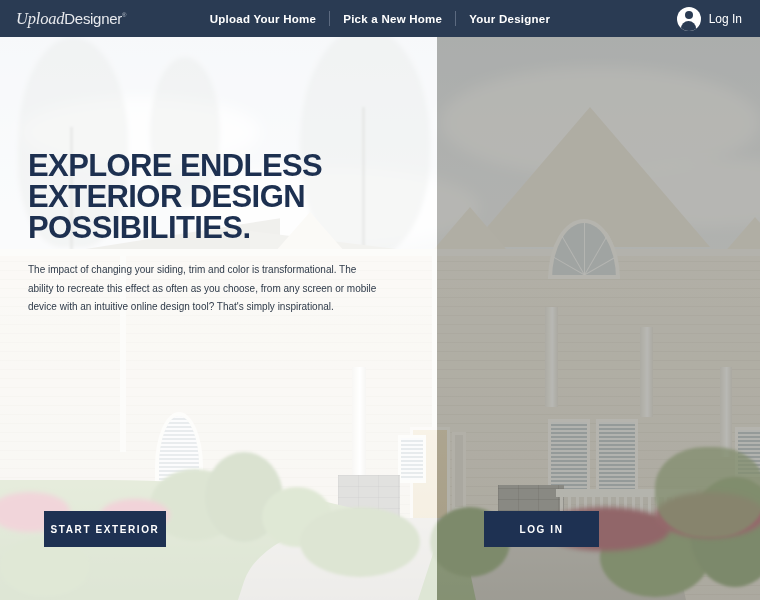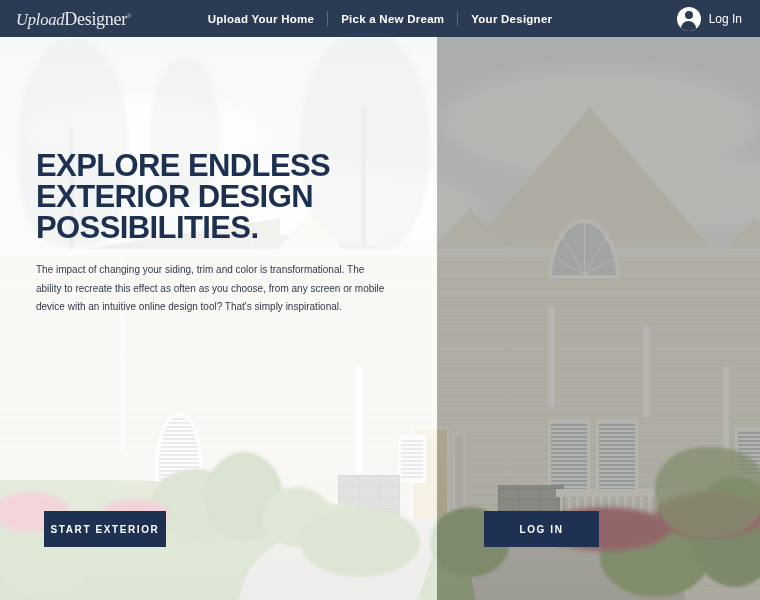--- a/index.html
+++ b/index.html
@@ -27,22 +27,22 @@
     color: #e8eaee;
     line-height: 1;
   }
   .brand .b-dream {
     font-family: "Liberation Serif", serif;
     font-style: italic;
     font-size: 16.5px;
     letter-spacing: -0.2px;
   }
   .brand .b-designer {
-    font-family: Liberation Serif, serif;
-    font-size: 18px;
+    font-family: Liberation Sans, sans-serif;
+    font-size: 15px;
     letter-spacing: -0.3px;
   }
   .brand .b-tm {
     font-size: 6px; vertical-align: super; color: #b9c0cc;
   }
 
   .nav-links {
     position: absolute; left: 0; right: 0; top: 0; height: 37px;
     display: flex; align-items: center; justify-content: center;
     gap: 0;
@@ -232,21 +232,21 @@
     position: absolute; left: 437px; top: 0;
     width: 323px; height: 563px;
     background: rgba(136,136,130,0.60);
     z-index: 10;
   }
 
   
   .content { position: absolute; inset: 0; z-index: 20; }
 
   .left-col {
-    position: absolute; left: 36px; top: 150px; width: 360px;
+    position: absolute; left: 28px; top: 150px; width: 360px;
   }
   .headline {
     color: #1d3050;
     font-size: 31px;
     font-weight: bold;
     line-height: 1.0;
     letter-spacing: -0.6px;
     text-transform: uppercase;
     margin-bottom: 18px;
   }
@@ -299,21 +299,21 @@
 
   <div class="navbar">
 
     <div class="brand">
       <span class="b-dream">Upload</span><span class="b-designer">Designer</span><span class="b-tm">®</span>
     </div>
 
     <div class="nav-links">
       <a class="nav-link">Upload Your Home</a>
       <span class="nav-sep"></span>
-      <a class="nav-link">Pick a New Dream</a>
+      <a class="nav-link">Pick a New Home</a>
       <span class="nav-sep"></span>
       <a class="nav-link">Your Designer</a>
     </div>
 
     <div class="login-area">
       <span class="avatar"></span>
       <span class="login-label">Log In</span>
     </div>
   </div>
 

